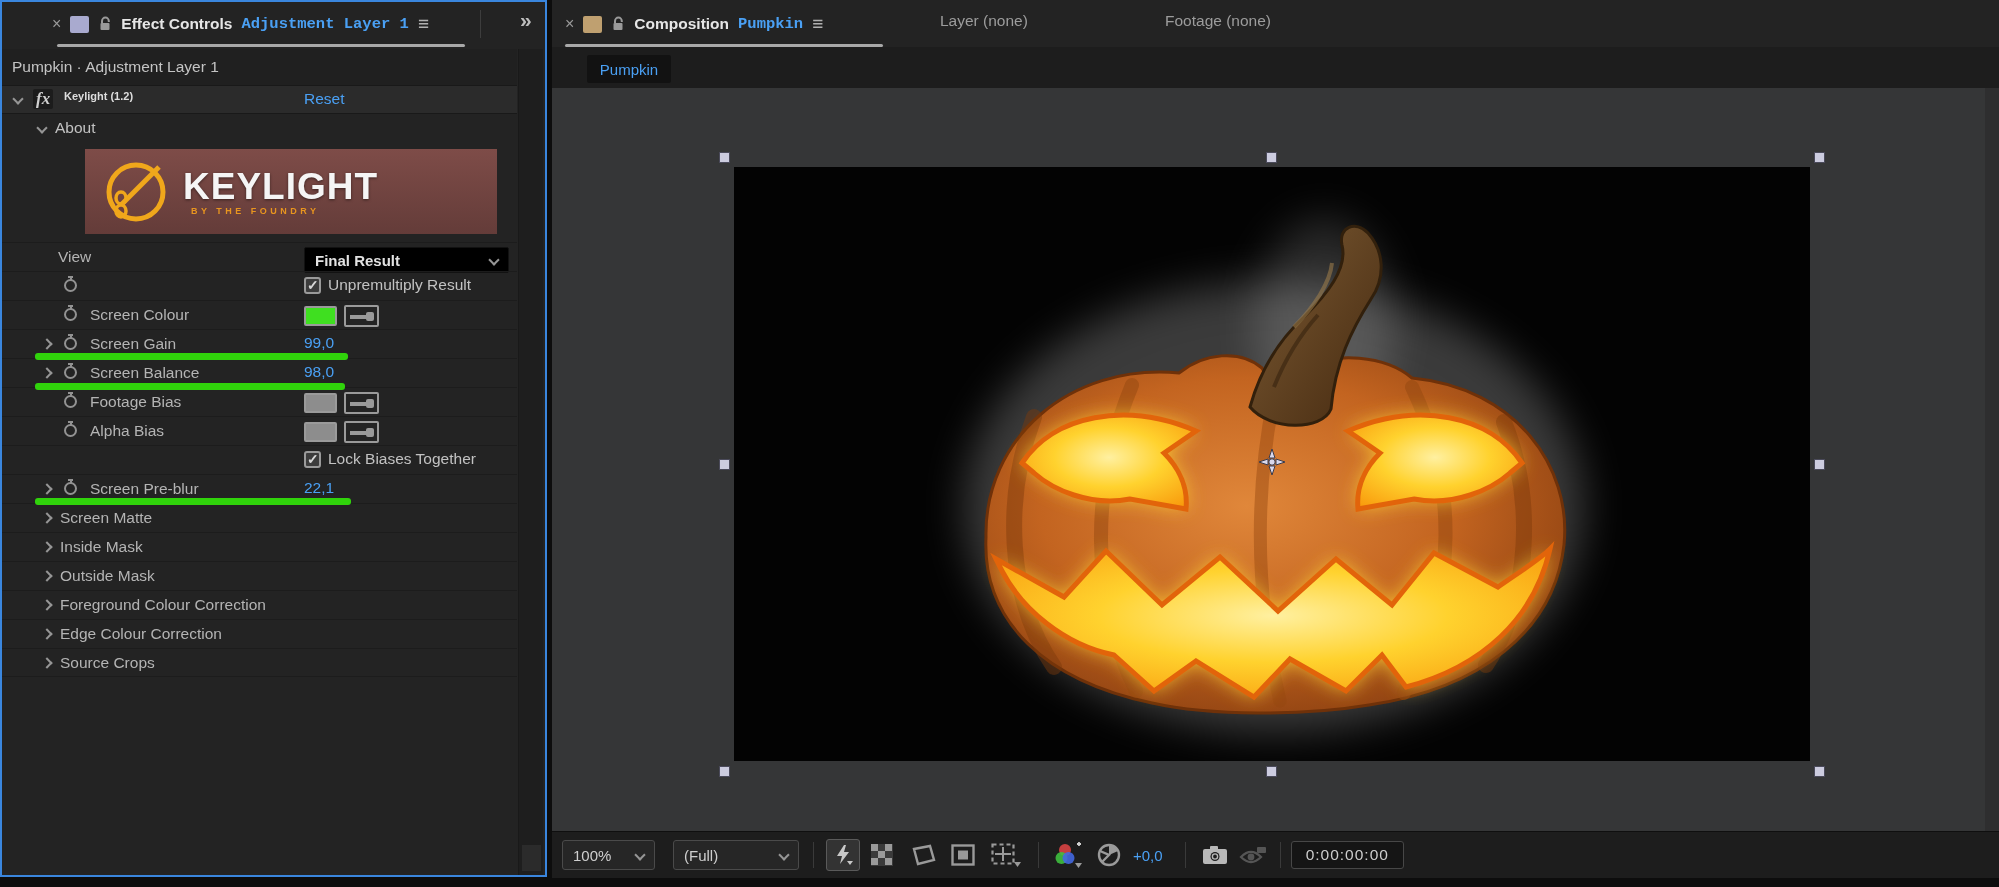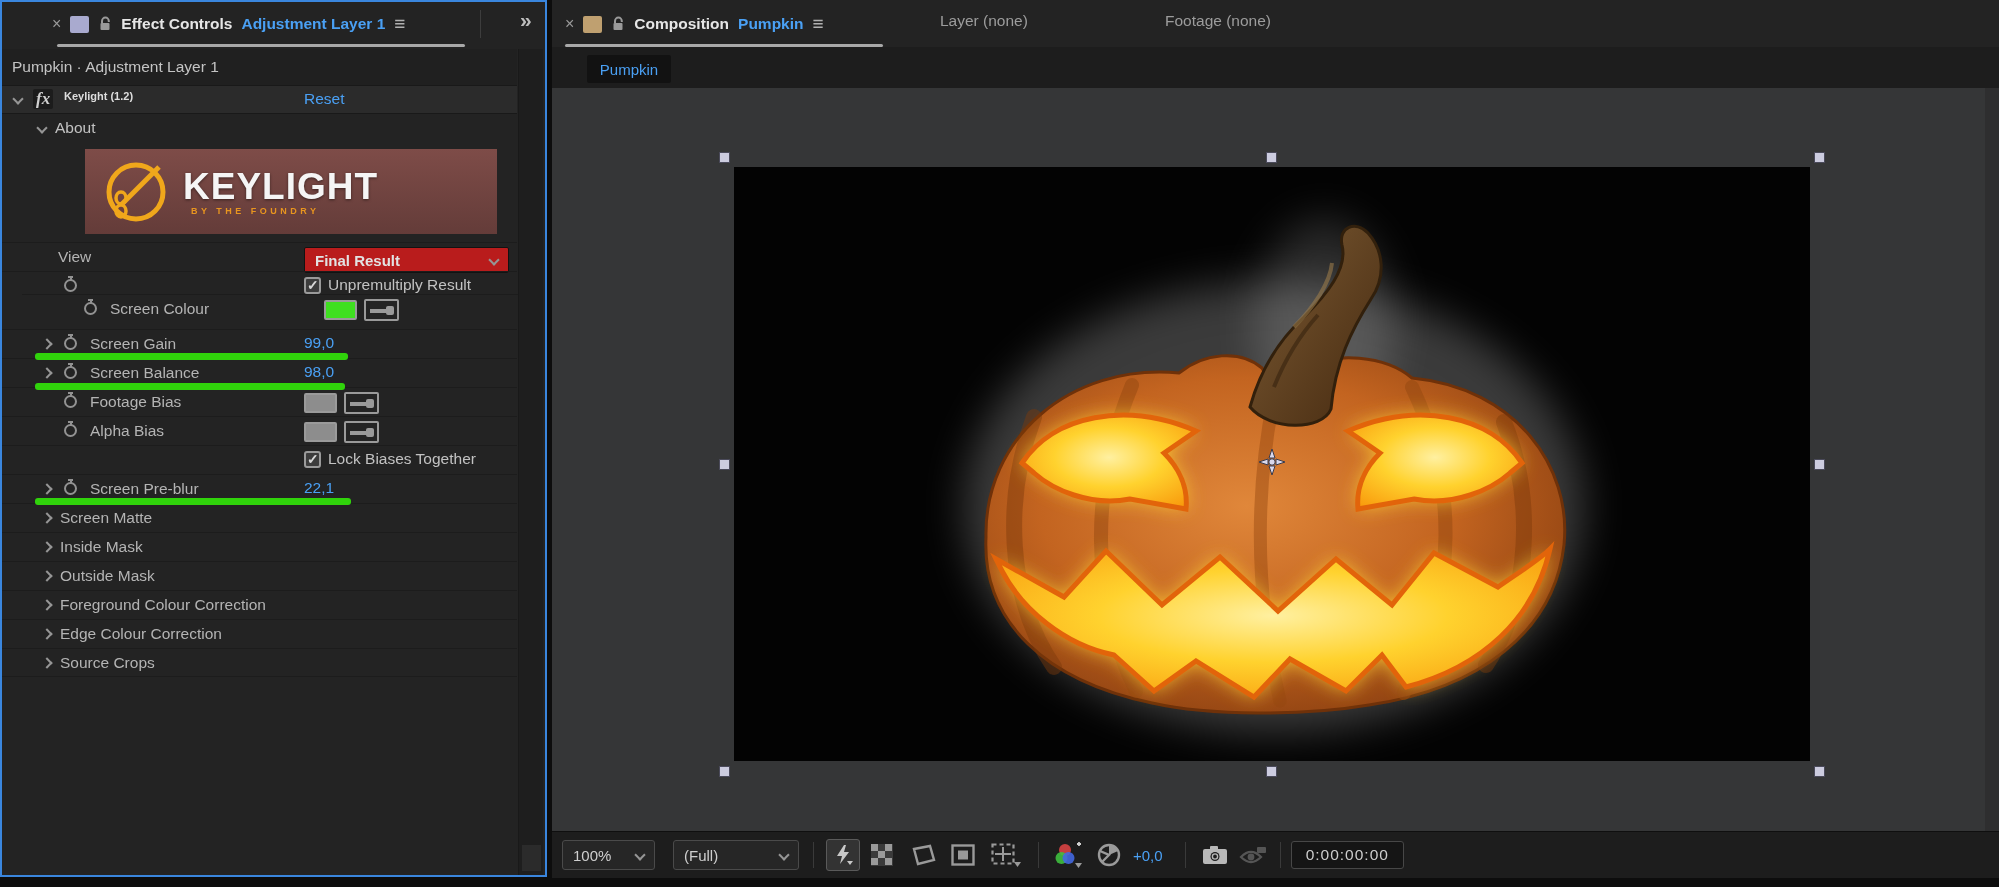--- a/index.html
+++ b/index.html
@@ -30,21 +30,21 @@
   .blue { color:#4aa0f4; }
 
   
   #ec { left:0; top:0; width:547px; height:877px; background:#232323;
         border:2px solid #3a86de; }
   #ec .tabstrip { position:absolute; left:0; top:0; width:100%; height:45px; background:#232323; }
   .tabrow { position:absolute; display:flex; align-items:center; gap:9px; height:28px; }
   .closex { color:#9a9a9a; font-size:16px; }
   .groupchip { width:19px; height:17px; border-radius:2px; }
   .tabtitle { color:#e6e6e6; font-weight:bold; font-size:15.5px; }
-  .tabtarget { color:#4aa0f4; font-weight:bold; font-size:15.5px; }
+  .tabtarget { color:#4aa0f4; font-weight:bold; font-size:15.5px;font-family:Liberation Mono, monospace; }
   .menuicon { color:#b0b0b0; font-size:19px; font-weight:bold; }
   .tab-underline { position:absolute; height:3px; background:#a8a8a8; border-radius:2px; }
   .ec-context { position:absolute; left:0; top:47px; width:515px; height:36px; background:#202020;
       color:#c4c4c4; line-height:36px; padding-left:10px; font-size:15.5px; }
   .fx-row { position:absolute; left:0; top:83px; width:515px; height:29px; background:#2b2b2b;
       border-top:1px solid #191919; border-bottom:1px solid #191919; }
   .fx-glyph { font-family:"Liberation Serif", serif; font-style:italic; font-weight:bold;
       color:#d0d0d0; font-size:17px; background:#1c1c1c; padding:0 3px; border-radius:2px; }
   .fxname { color:#dedede; font-weight:bold; font-size:11px; }
   .about-row { position:absolute; left:0; top:112px; height:28px; }
@@ -55,21 +55,21 @@
   .kword { color:#f5f5f5; font-weight:bold; font-size:37px; letter-spacing:1px; line-height:1;
       text-shadow:0 1px 3px rgba(0,0,0,.5); }
   .ksub { color:#e8951f; font-size:9px; letter-spacing:3.5px; font-weight:bold; margin-top:1px;padding-left:8px; }
 
   .prow { position:absolute; left:0; width:515px; height:29px; border-top:1px solid #1c1c1c; }
   .prow .lbl { position:absolute; top:5px; color:#b4b4b4; font-size:15.5px; }
   .prow .ctl { position:absolute; left:302px; top:4px; display:flex; align-items:center; gap:7px; }
   .prow .chev-r { position:absolute; left:41px; top:10px; }
   .prow .stopwatch { position:absolute; left:62px; top:7px; }
   .valtxt { color:#4aa0f4; font-size:15.5px; }
-  .ddbox { width:205px; height:26px; background:#b91c1c; border:1px solid #121212; border-radius:2px;
+  .ddbox { width:205px; height:26px; background:#000000; border:1px solid #121212; border-radius:2px;
       display:flex; align-items:center; justify-content:space-between; padding:0 10px; }
   .ddbox .txt { color:#e2e2e2; font-weight:bold; font-size:15px; }
   .cklabel { color:#c2c2c2; font-size:15.5px; }
   .greenline { position:absolute; height:7px; border-radius:3px; background:#30d30b; }
   .ec-gutter { position:absolute; left:516px; top:47px; width:25px; height:826px; background:#1e1e1e;
       border-left:1px solid #191919; }
   .ec-gutter .corner { position:absolute; left:3px; bottom:4px; width:19px; height:26px; background:#2b2b2b; }
 
   
   #comp { left:552px; top:0; width:1447px; height:887px; background:#232323; }
@@ -154,21 +154,21 @@
     </div>
 
     <div class="prow" style="top:269px;">
       <span class="stopwatch"></span>
       <div class="ctl">
         <span class="checkbox"></span>
         <span class="cklabel">Unpremultiply Result</span>
       </div>
     </div>
 
-    <div class="prow" style="top:292px;margin-left:20px;">
+    <div class="prow" style="top:298px;">
       <span class="stopwatch"></span>
       <span class="lbl" style="left:88px;">Screen Colour</span>
       <div class="ctl">
         <span class="swatch" style="background:#3fdf20;"></span>
         <span class="eyedrop"></span>
       </div>
     </div>
 
     <div class="prow" style="top:327px;">
       <span class="chev-r"></span>

